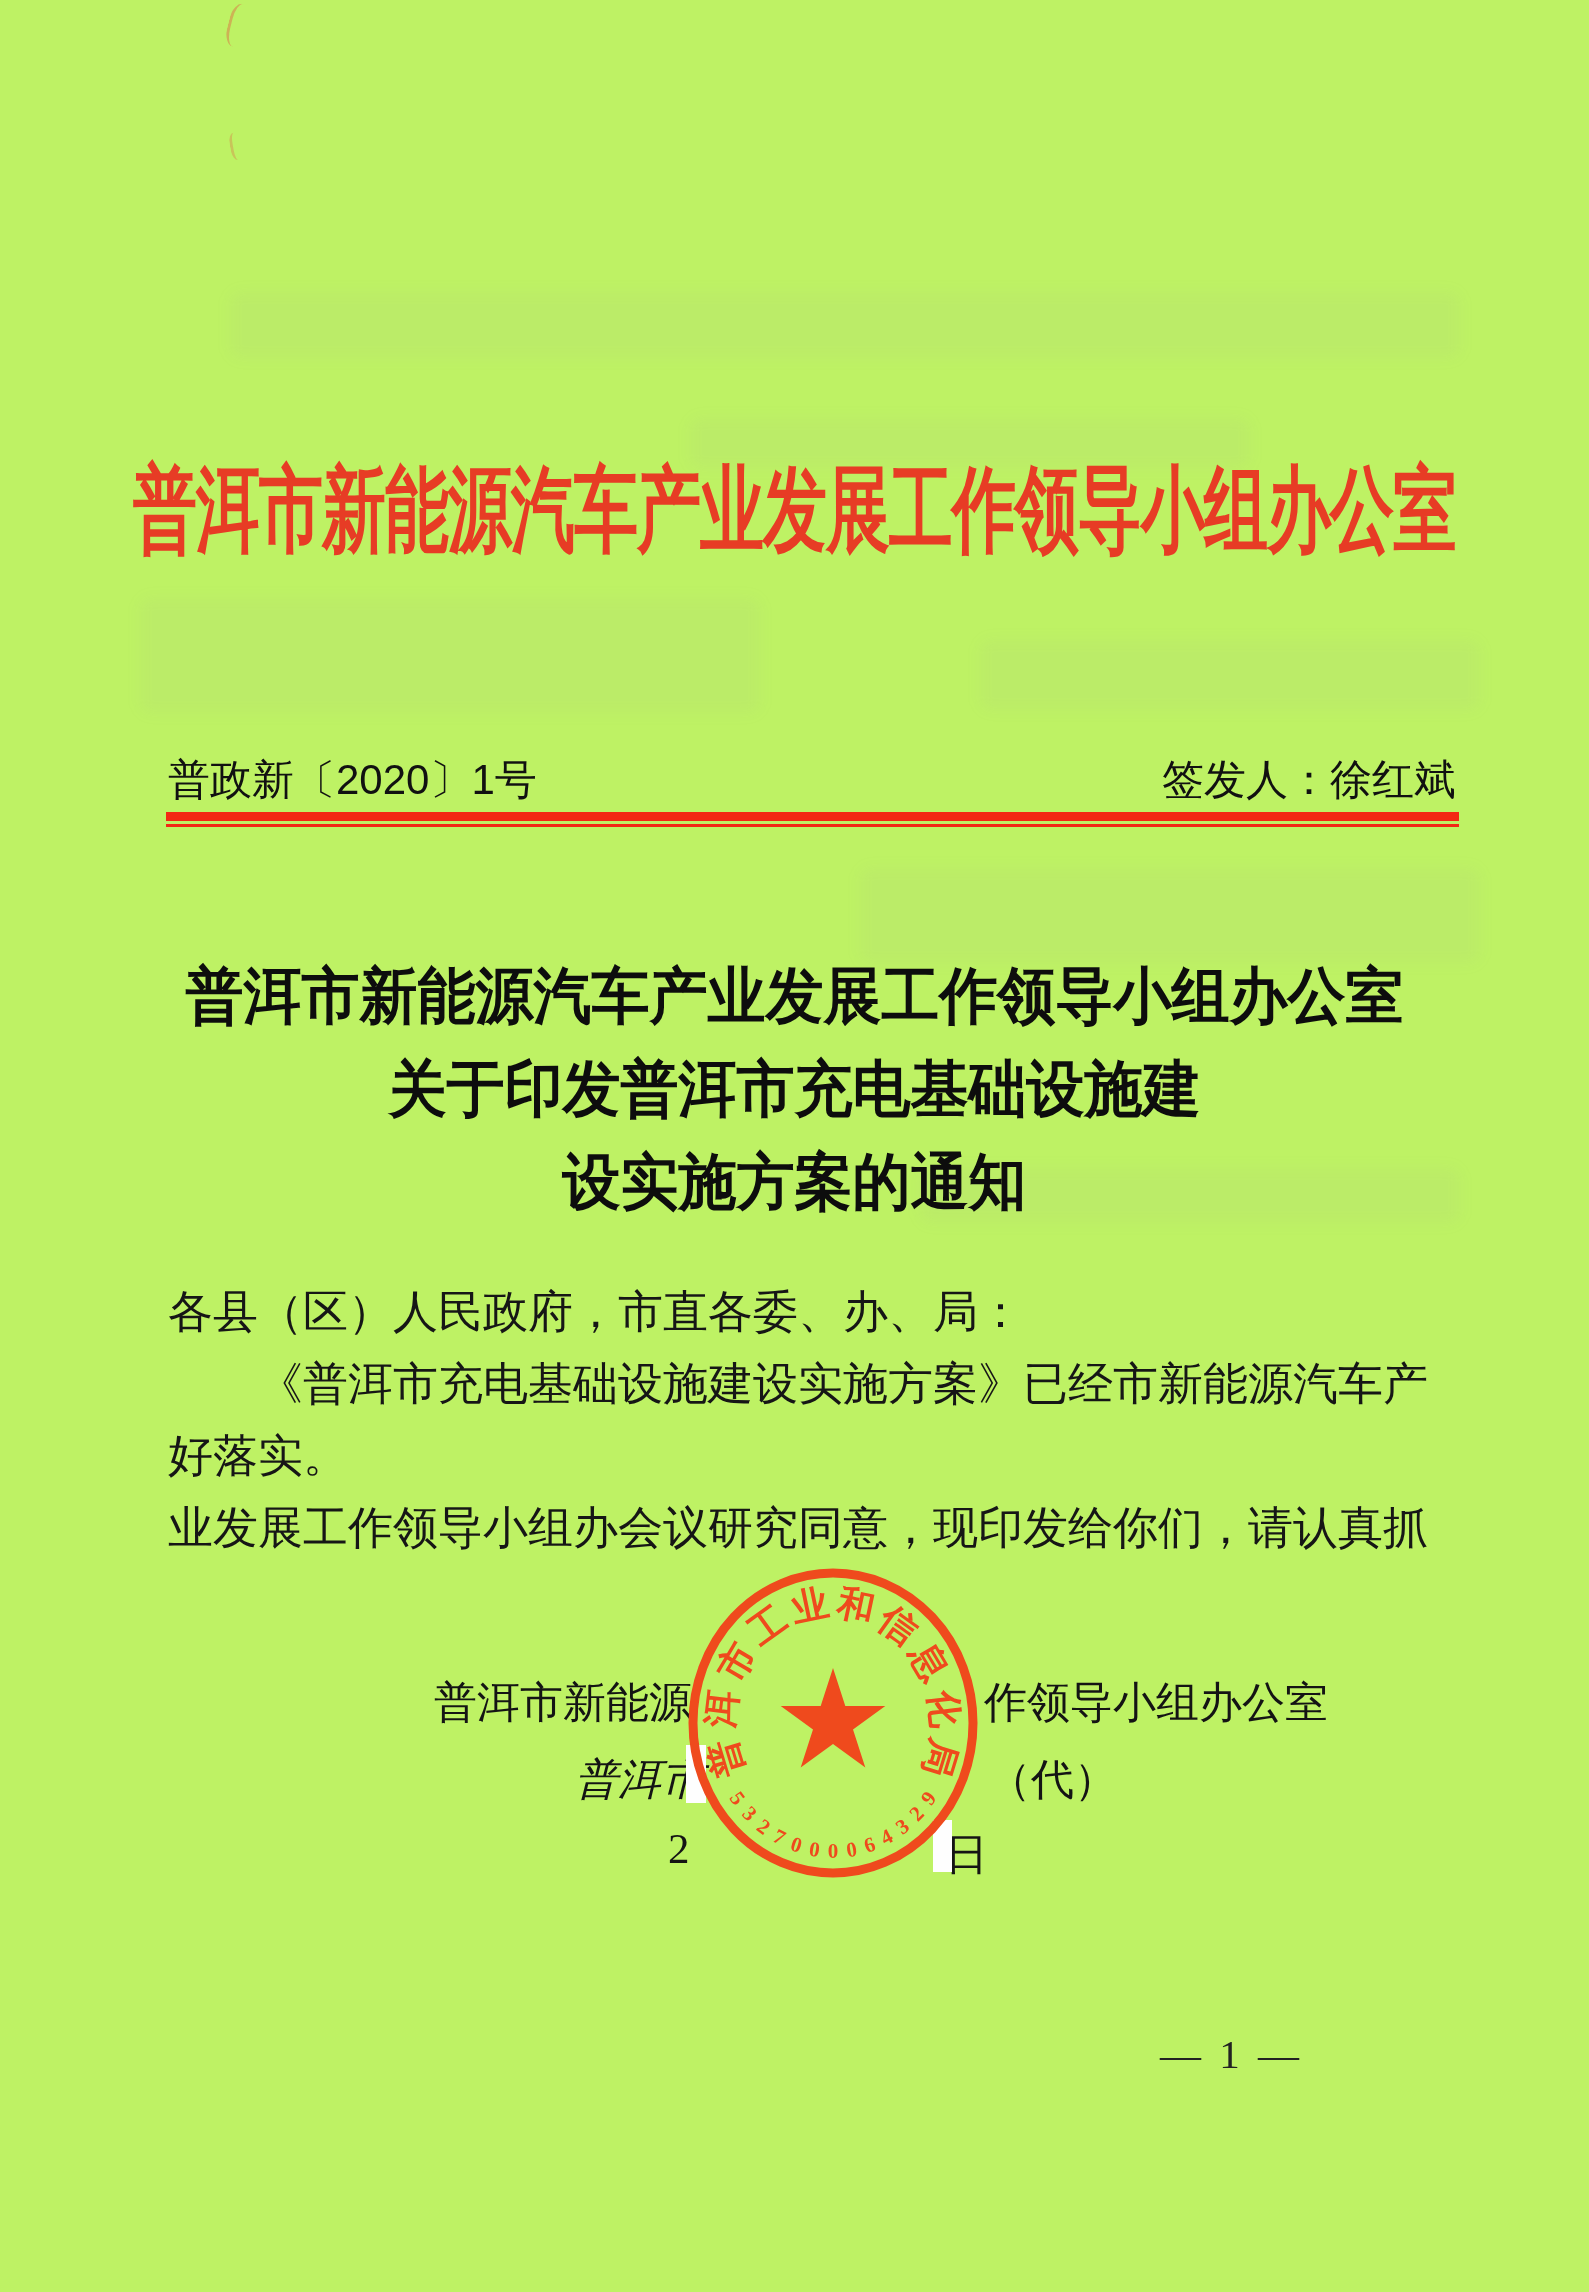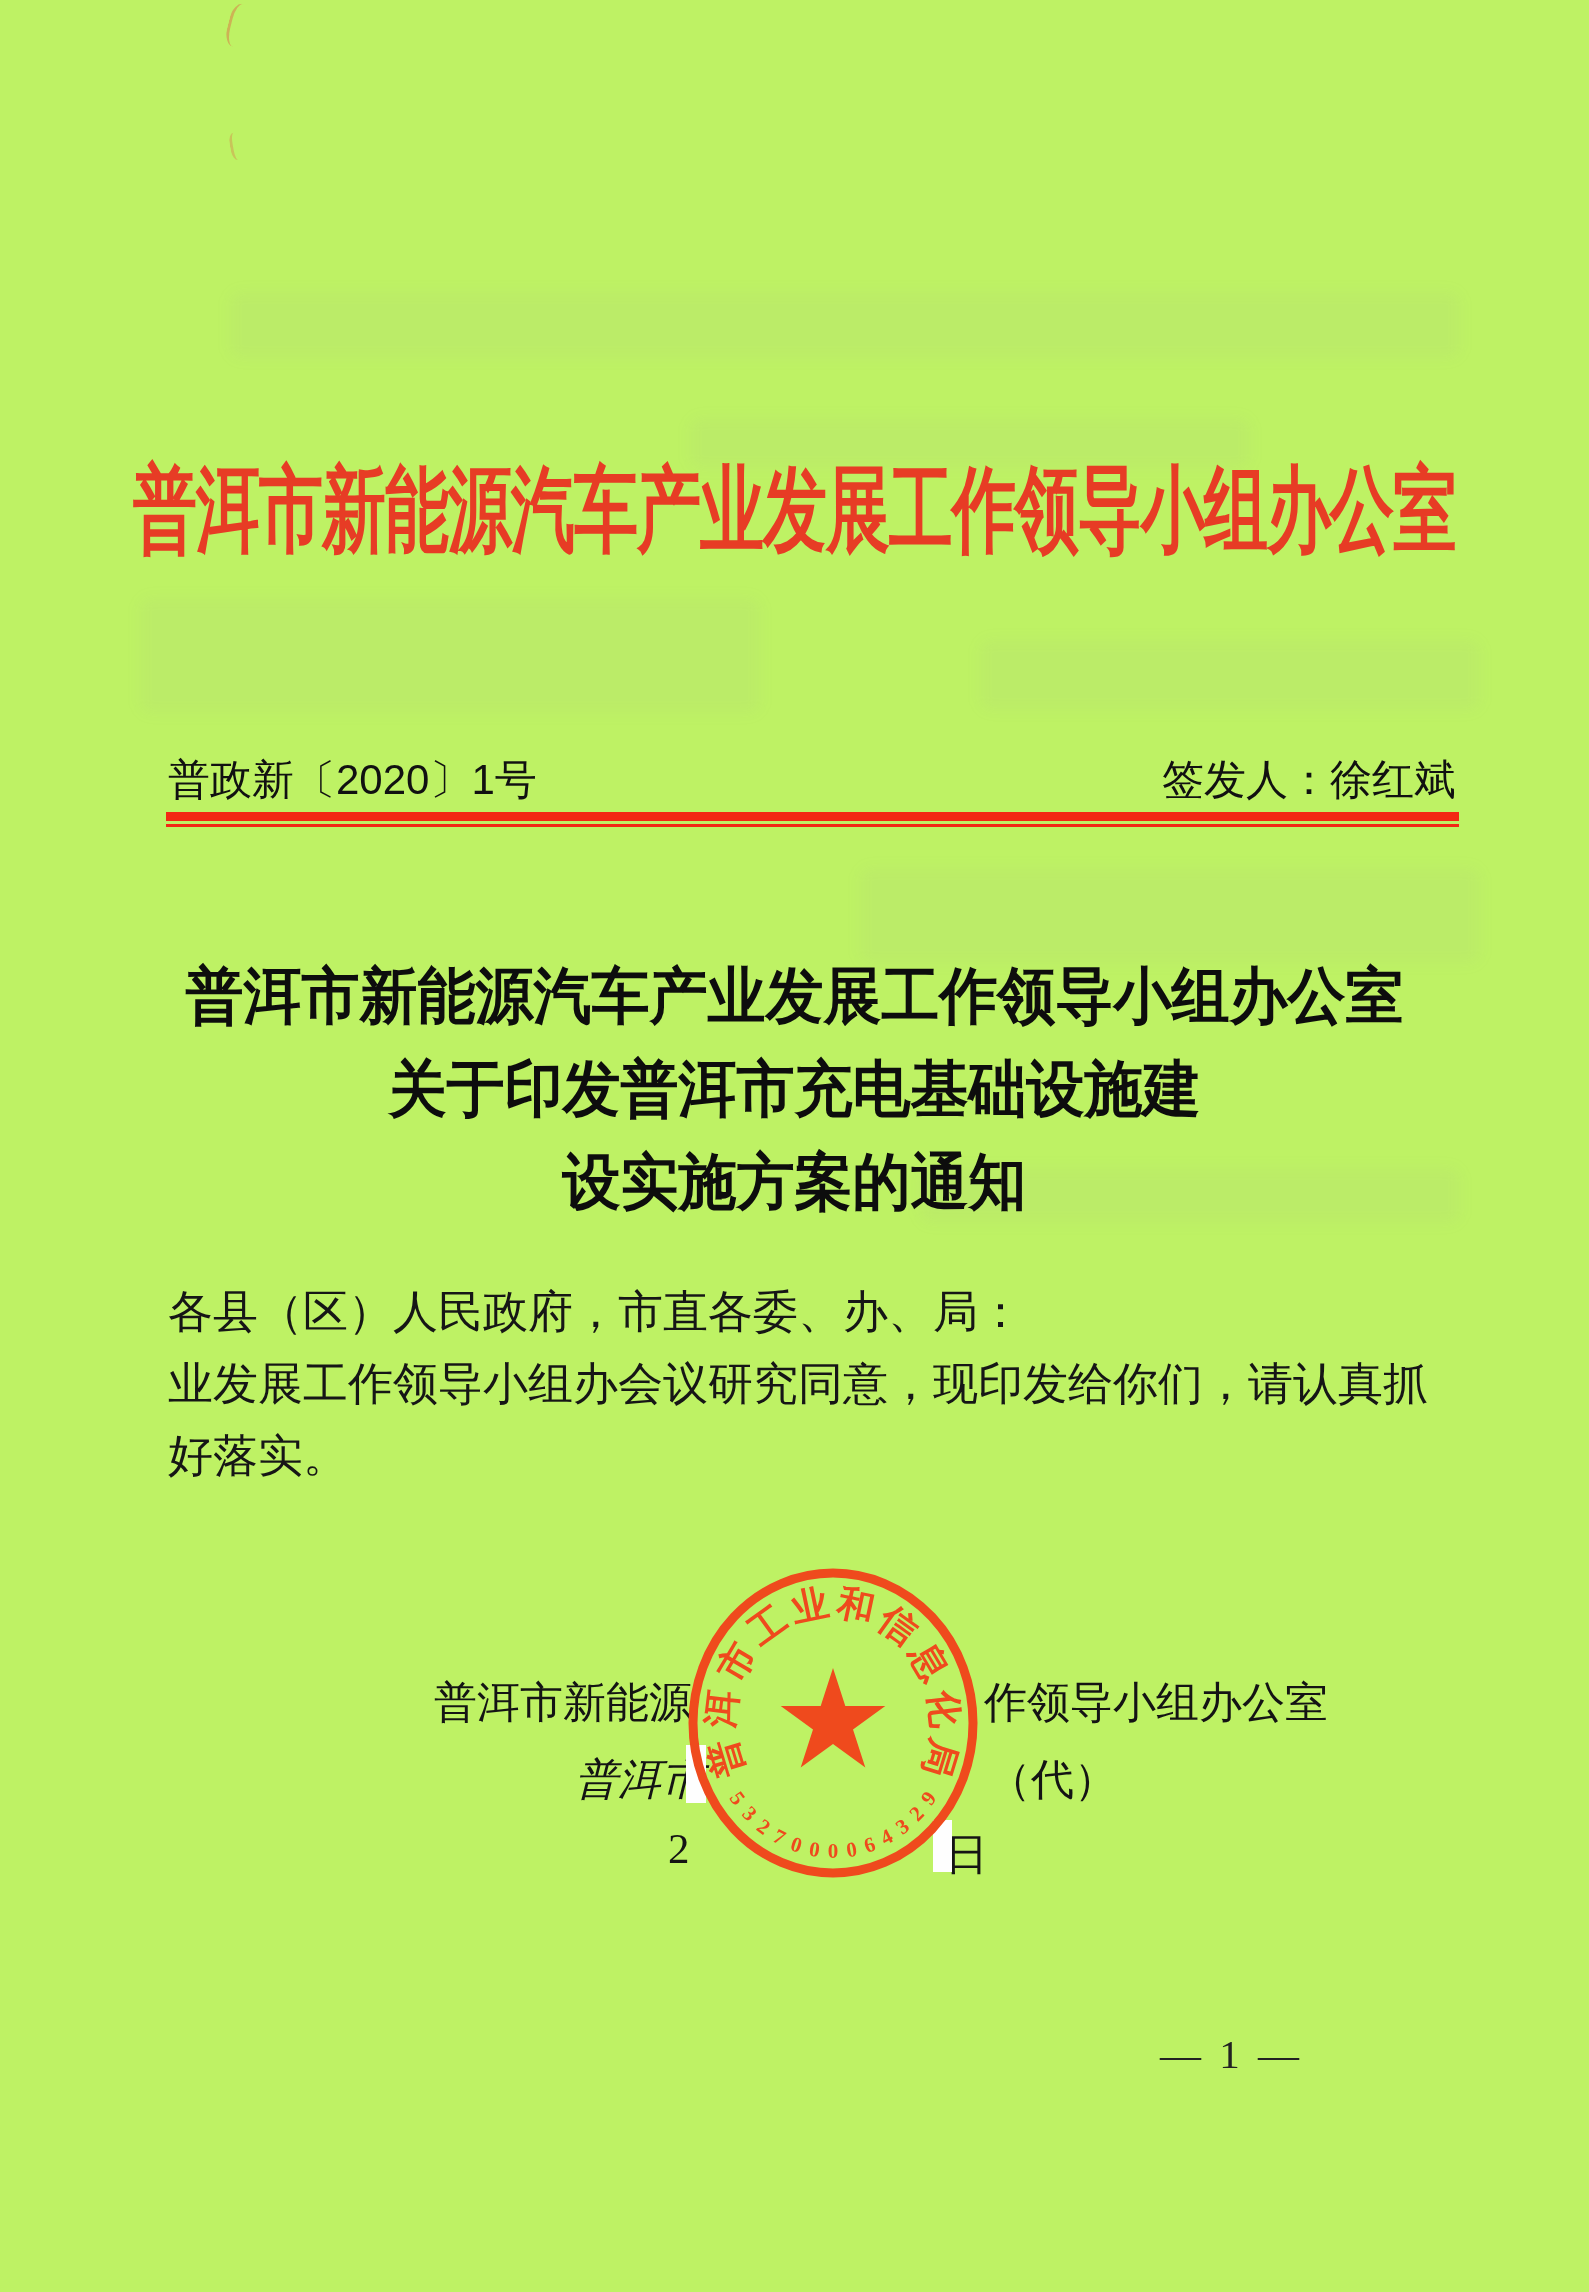--- a/index.html
+++ b/index.html
@@ -76,22 +76,23 @@
   </div>
 
   <div class="doc-title">
     <div>普洱市新能源汽车产业发展工作领导小组办公室</div>
     <div>关于印发普洱市充电基础设施建</div>
     <div>设实施方案的通知</div>
   </div>
 
   <div class="body-text">
     <div>各县（区）人民政府，市直各委、办、局：</div>
+    <div class="indent">《普洱市充电基础设施建设实施方案》已经市新能源汽车产</div>
+    <div>好落实。</div>
     <div>业发展工作领导小组办会议研究同意，现印发给你们，请认真抓</div>
-    <div>好落实。</div>
   </div>
 
   <span class="sig" id="sig-l1-right">作领导小组办公室</span>
   <span class="sig" id="sig-l1-left">普洱市新能源</span>
   <span class="sig" id="sig-l2-left">普洱市</span>
   <span class="sig" id="sig-l2-right">（代）</span>
   <span class="sig" id="sig-l3-left">2</span>
   <span class="sig" id="sig-l3-right">日</span>
 
   <div class="patch" id="patch-1"></div>

